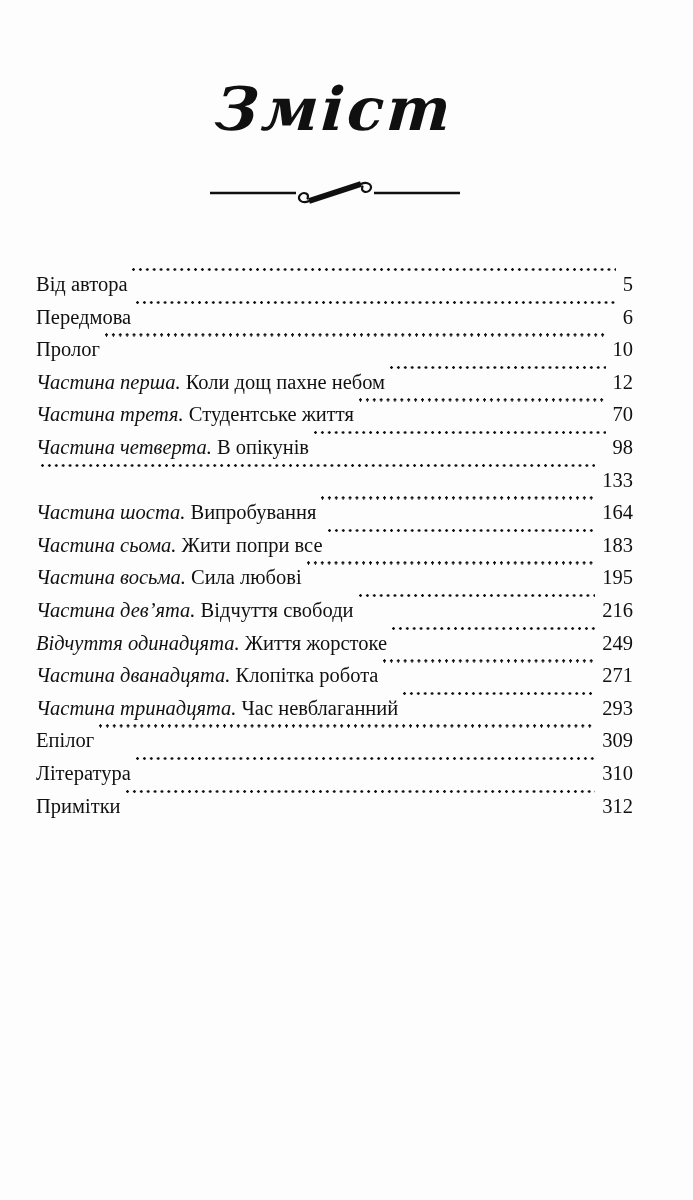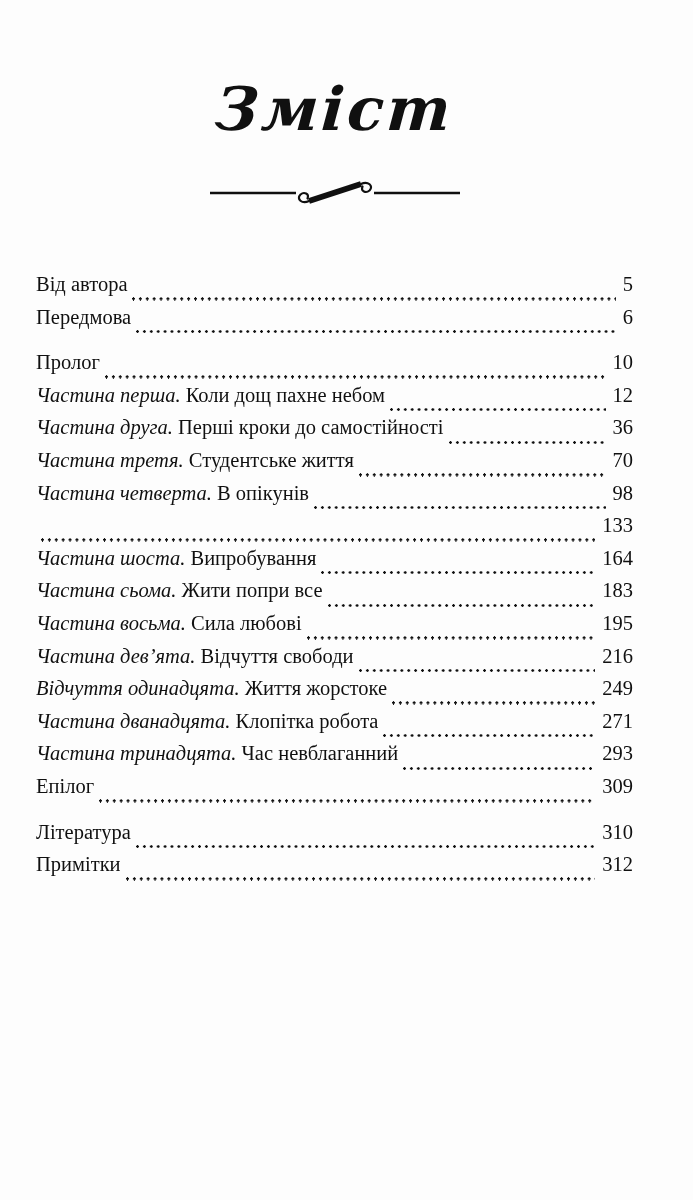--- a/index.html
+++ b/index.html
@@ -27,25 +27,25 @@
   .divider{
     position:absolute;
     top:176px;left:36px;width:597px;
     display:flex;justify-content:center;
   }
   .toc{
     position:absolute;
     top:268px;left:36px;width:597px;
     font-size:20.5px;
   }
-  .toc-group{margin-top:13px;}
+  .toc-group{}
   .toc-group:first-child{margin-top:0;}
   .toc-row{
     display:flex;
-    align-items:flex-end;
+    align-items:flex-start;
     line-height:32.6px;
   }
   .toc-label{white-space:pre;}
   .toc-prefix{font-style:italic;}
   .toc-dots{
     flex:1;
     min-width:14px;
     height:3.4px;
     margin:0 7px 0 5px;
     background-image:radial-gradient(circle at 1.5px 1.7px,#101010 1.25px,transparent 1.6px);
@@ -88,25 +88,20 @@
       <div class="toc-group">
         <div class="toc-row">
     <span class="toc-label"><span class="toc-prefix"></span><span class="toc-title">Пролог</span></span>
     <span class="toc-dots"></span>
     <span class="toc-page">10</span>
   </div>
         <div class="toc-row">
     <span class="toc-label"><span class="toc-prefix">Частина перша. </span><span class="toc-title">Коли дощ пахне небом</span></span>
     <span class="toc-dots"></span>
     <span class="toc-page">12</span>
-  </div>
-        <div class="toc-row">
-    <span class="toc-label"><span class="toc-prefix">Частина друга. </span><span class="toc-title">Перші кроки до самостійності</span></span>
-    <span class="toc-dots"></span>
-    <span class="toc-page">36</span>
   </div>
         <div class="toc-row">
     <span class="toc-label"><span class="toc-prefix">Частина третя. </span><span class="toc-title">Студентське життя</span></span>
     <span class="toc-dots"></span>
     <span class="toc-page">70</span>
   </div>
         <div class="toc-row">
     <span class="toc-label"><span class="toc-prefix">Частина четверта. </span><span class="toc-title">В опікунів</span></span>
     <span class="toc-dots"></span>
     <span class="toc-page">98</span>

